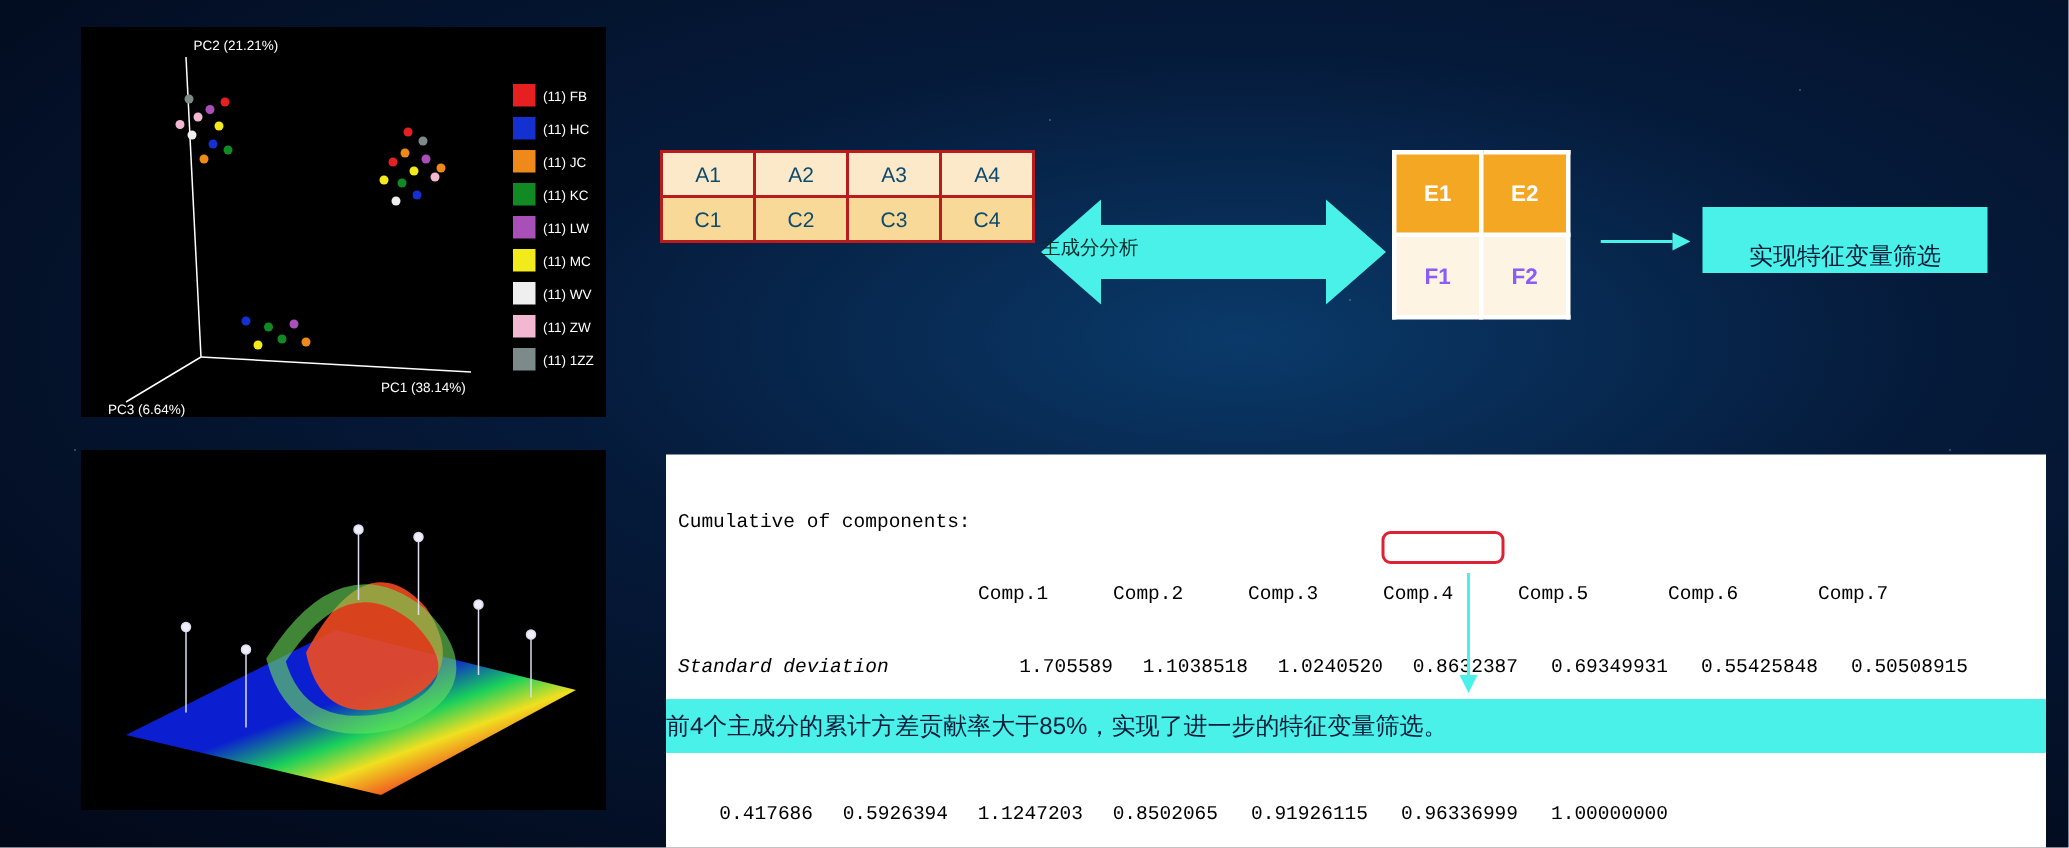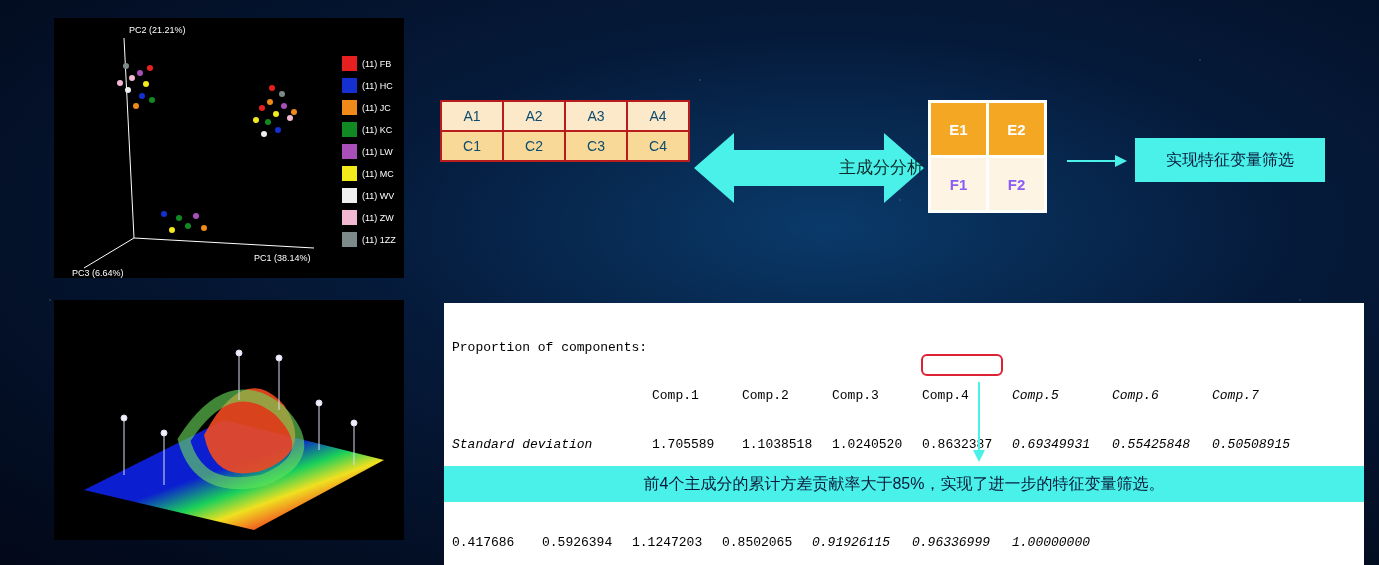--- a/index.html
+++ b/index.html
@@ -77,70 +77,70 @@
     border: 3px solid #fff;
   }
   .matrix-e .re { background: #f3a723; color: #fff; }
   .matrix-e .rf { background: #fdf4e3; color: #8b5cf6; }
 
   
   .dbl-arrow { left: 694px; top: 128px; width: 230px; height: 80px; }
   .dbl-arrow svg { width: 100%; height: 100%; }
   .dbl-arrow-label {
     position: absolute; left: 0; right: 0; top: 28px;
-    text-align: right; color: #063; font-size: 17px;
+    text-align: left; color: #063; font-size: 13px;
     color: #0a2a2a;
   }
 
   
   .thin-arrow { left: 1067px; top: 151px; width: 60px; height: 20px; }
   .thin-arrow svg { width:100%; height:100%; }
 
   
   .feature-box {
     left: 1135px; top: 138px; width: 190px; height: 44px;
     background: #49f1e9;
     color: #0a1a3a;
     font-size: 16px;
-    display: flex; align-items: center; justify-content: center;
+    display: flex; align-items: flex-end; justify-content: center;
   }
 
   
   .imp-table {
     left: 444px; top: 303px; width: 920px;
     background: #fff;
     font-family: "Courier New", monospace;
     font-size: 13px;
     padding: 4px 8px 6px;
     line-height: 1.25;
     white-space: pre;
     color: #000;
   }
   .imp-row { display: flex; }
   .imp-label { display: inline-block; width: 200px; font-style: italic; }
-  .imp-cell { display: inline-block; width: 90px; text-align: left; }
-  .imp-cell.w { width: 100px; font-style: italic; }
+  .imp-cell { display: inline-block; width: 90px; text-align: right; }
+  .imp-cell.w { width: 100px; }
   .imp-hdr .imp-cell { text-align: left; }
   .red-ring {
     position: absolute;
     border: 2px solid #d23;
     border-radius: 6px;
   }
 
   
   .arrow-down { left: 978px; top: 382px; width: 2px; height: 70px; }
   .arrow-down svg { position: absolute; left: -9px; top: 0; width: 20px; height: 80px; }
 
   
   .conclusion {
     left: 444px; top: 466px; width: 920px; height: 36px;
     background: #49f1e9;
     color: #0a1a3a;
     font-size: 16px;
-    display: flex; align-items: center; justify-content: center;
+    display: flex; align-items: center; 
   }
 </style>
 </head>
 <body>
 
 <div class="abs pca-plot">
   <svg viewBox="0 0 350 260">
 
     <line x1="80" y1="220" x2="260" y2="230" stroke="#fff" stroke-width="1"></line>
     <line x1="80" y1="220" x2="70" y2="20" stroke="#fff" stroke-width="1"></line>
@@ -281,21 +281,21 @@
     <line x1="0" y1="10" x2="48" y2="10" stroke="#49f1e9" stroke-width="2"></line>
     <polygon points="48,4 60,10 48,16" fill="#49f1e9"></polygon>
   </svg>
 </div>
 
 <div class="abs feature-box">
   <span>实现特征变量筛选</span>
 </div>
 
 <div class="abs imp-table">
-  <div>Proportion of components:</div>
+  <div>Cumulative of components:</div>
   <div class="imp-row imp-hdr">
     <span class="imp-label"></span>
     <span class="imp-cell">Comp.1</span>
     <span class="imp-cell">Comp.2</span>
     <span class="imp-cell">Comp.3</span>
     <span class="imp-cell">Comp.4</span>
     <span class="imp-cell w">Comp.5</span>
     <span class="imp-cell w">Comp.6</span>
     <span class="imp-cell w">Comp.7</span>
   </div>

